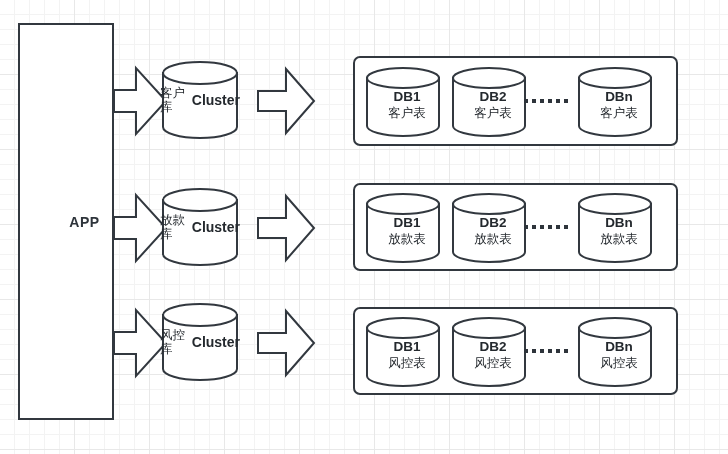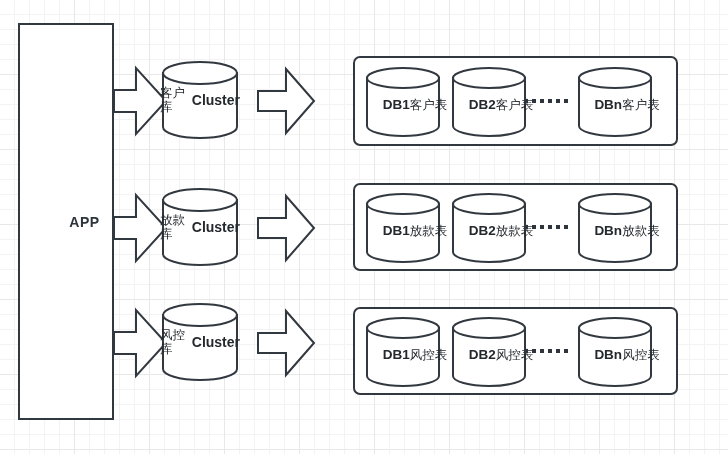--- a/index.html
+++ b/index.html
@@ -53,22 +53,22 @@
   .group-box {
     border: 2px solid #32383f;
     border-radius: 7px;
     background: #ffffff;
     box-sizing: border-box;
   }
 
   .db-wrap { width: 76px; height: 72px; }
   .db-text {
     position: absolute;
-    left: 12px; top: 6px; width: 76px; height: 66px;
-    display: flex; 
+    left: 4px; top: 6px; width: 76px; height: 66px;
+    display: flex; flex-direction: column;
     align-items: center; justify-content: center;
     pointer-events: none;
     line-height: 1.2;
   }
   .db-name { font-size: 13.5px; font-weight: bold; color: #24292e; }
   .db-table { font-size: 12.5px; color: #24292e; text-align: center; }
 
   .dots {
     display: flex; gap: 4px; align-items: center;
   }

